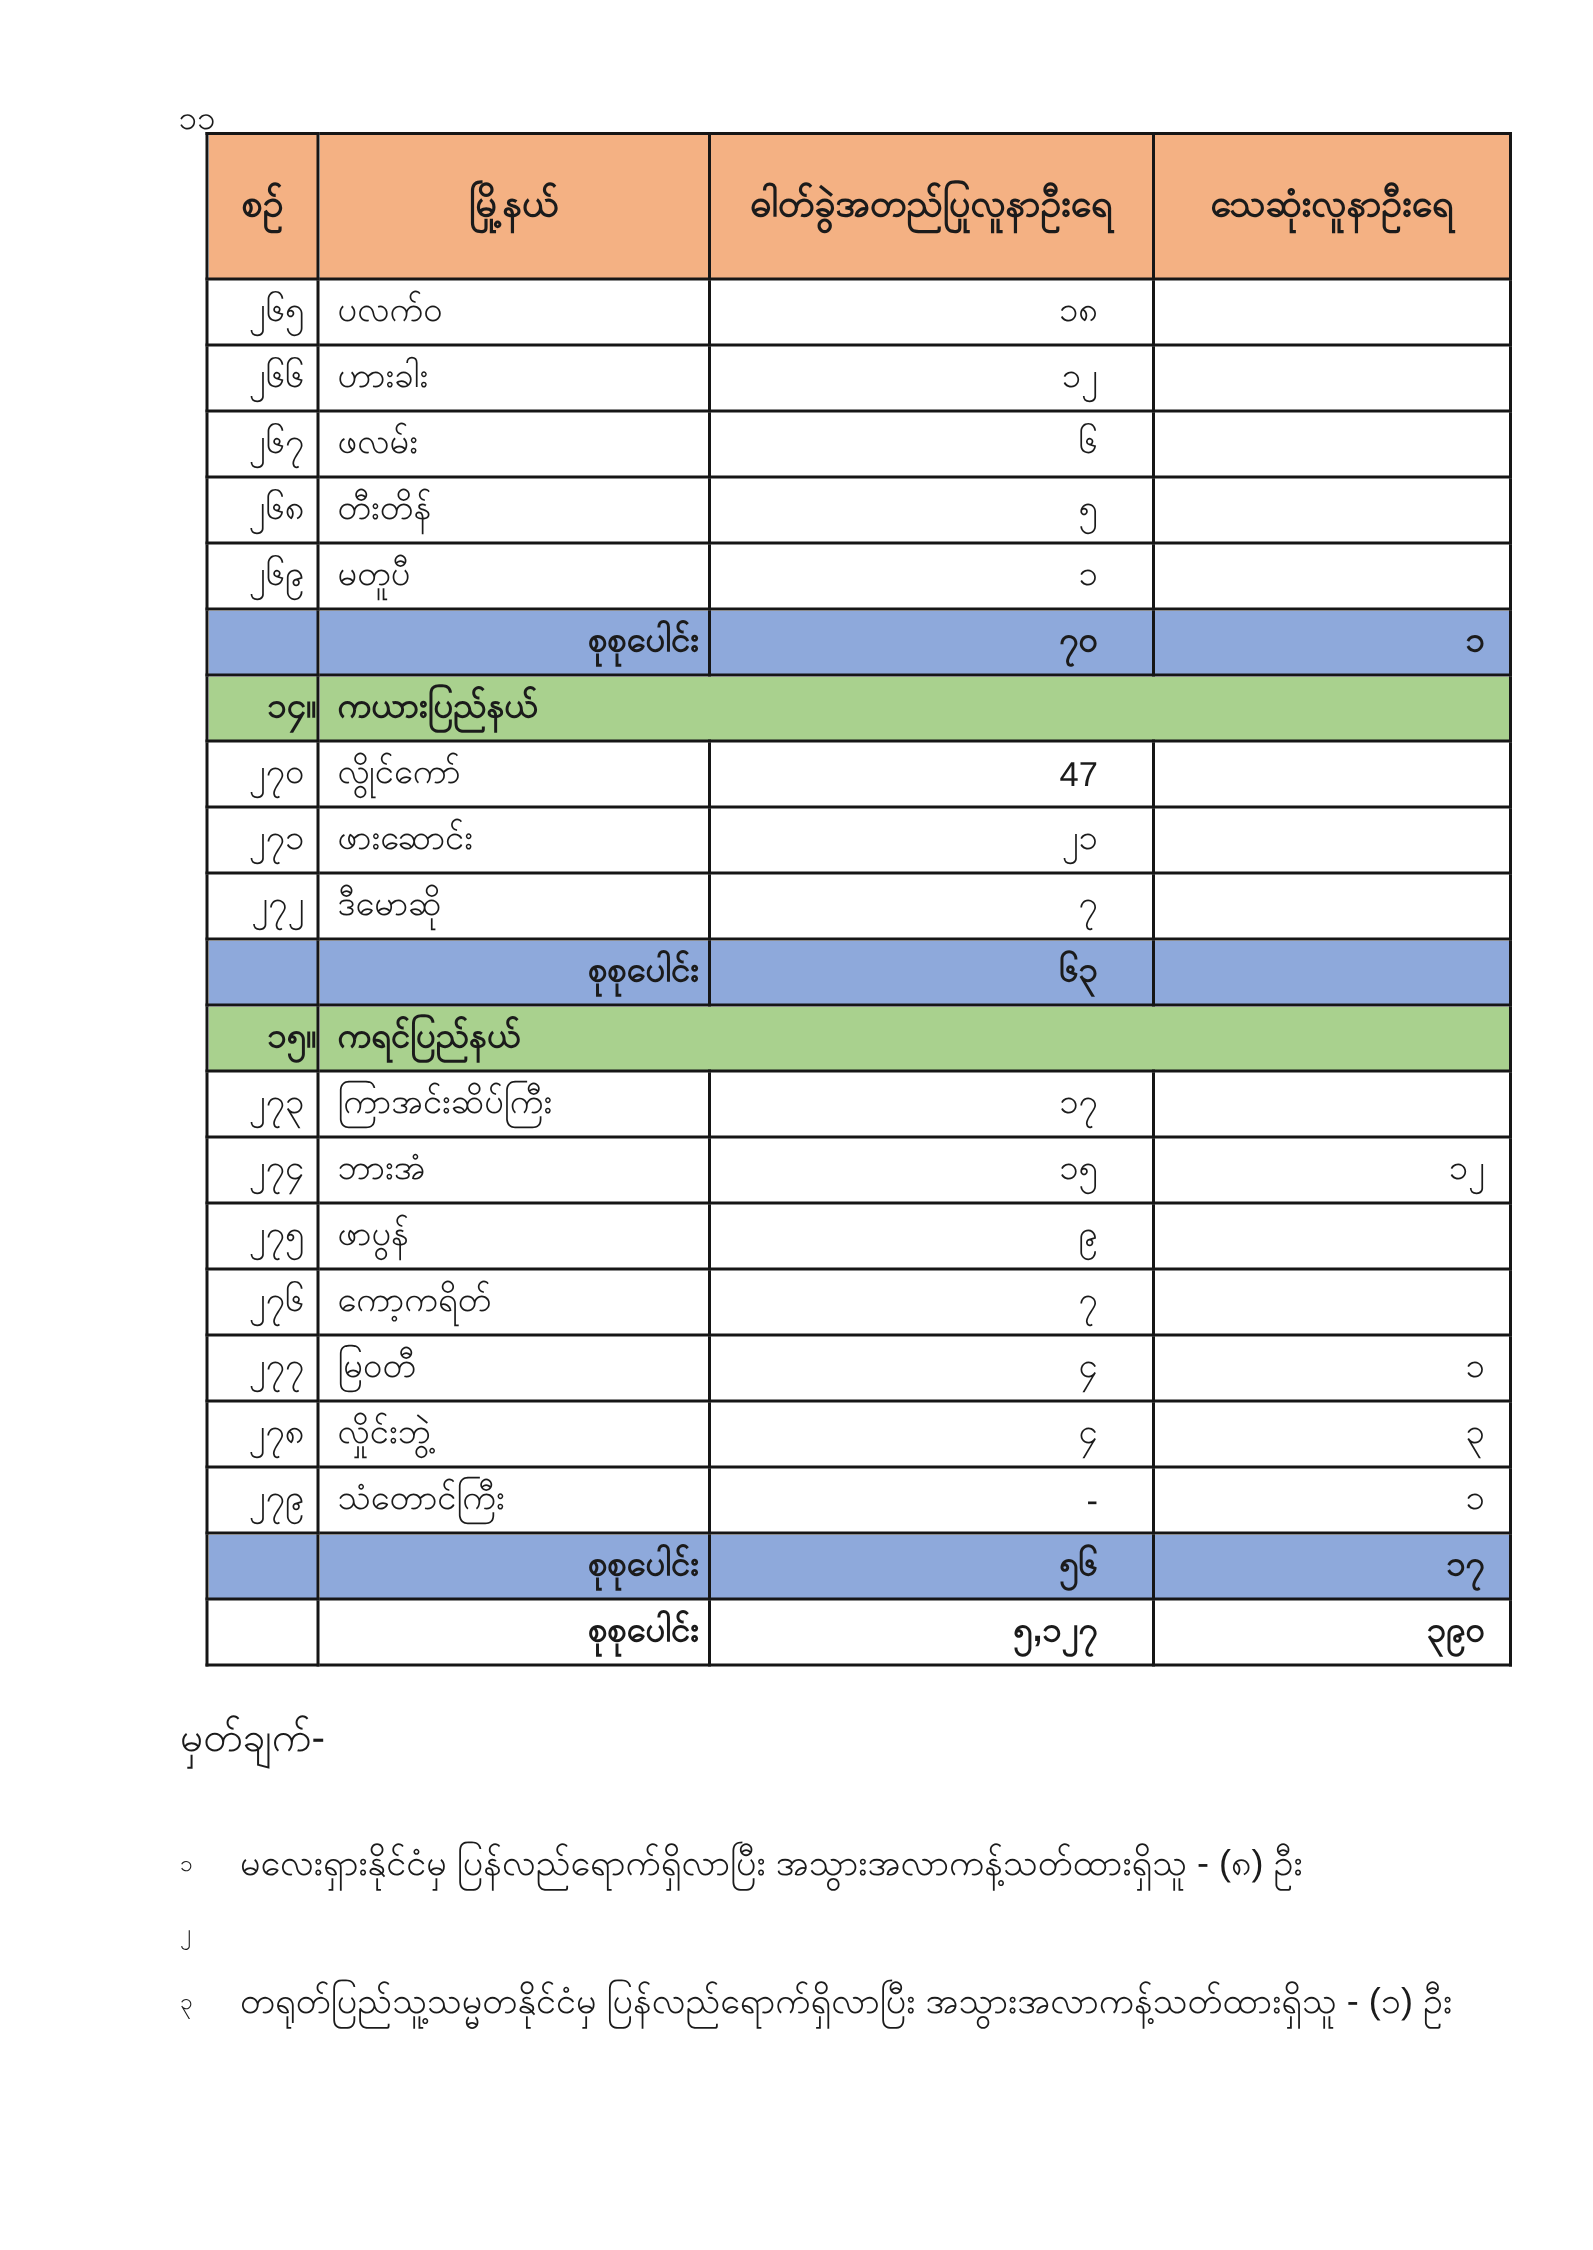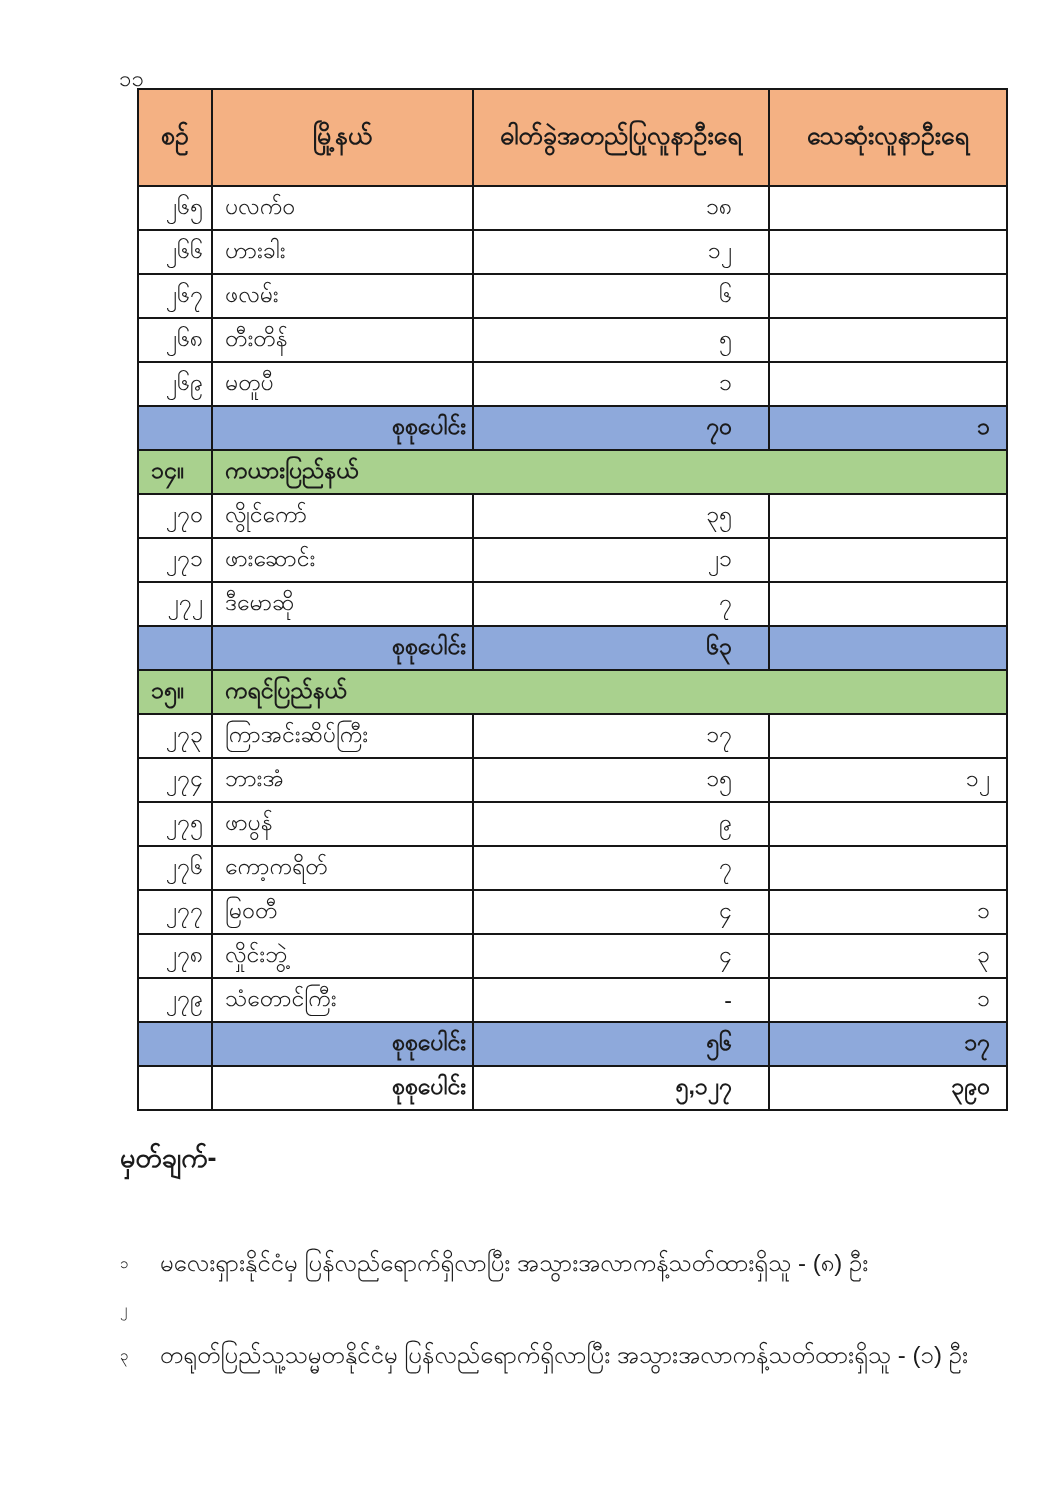--- a/index.html
+++ b/index.html
@@ -67,32 +67,32 @@
     font-weight: 700;
   }
   tr.grand-row td.cell-label {
     text-align: right;
     padding-right: 6px;
   }
   tr.section-row td {
     background: #A9D18E;
     font-weight: 600;
   }
-  tr.section-row td.cell-no { text-align: center; padding-right: 16px; }
+  tr.section-row td.cell-no { text-align: right; padding-right: 0; }
   tr.section-row td.cell-title { text-align: left; padding-left: 12px; }
   .notes {
     position: absolute;
     left: 120px;
     top: 1140px;
     width: 880px;
   }
   .notes-title {
     font-size: 27px;
-    font-weight: 700;
-    margin-bottom: 68px;
+    font-weight: 400;
+    margin-bottom: 48px;
   }
   .note-item {
     display: flex;
     align-items: flex-start;
     margin-bottom: 17px;
     font-size: 24px;
     line-height: 29px;
   }
   .note-marker {
     display: inline-block;
@@ -163,21 +163,21 @@
         <td class="cell-confirmed">၇၀</td>
         <td class="cell-deaths">၁</td>
       </tr>
       <tr class="section-row">
         <td class="cell-no">၁၄။</td>
         <td class="cell-title" colspan="3">ကယားပြည်နယ်</td>
       </tr>
       <tr>
         <td class="cell-no">၂၇၀</td>
         <td class="cell-township">လွိုင်ကော်</td>
-        <td class="cell-confirmed">၃၅</td>
+        <td class="cell-confirmed">47</td>
         <td class="cell-deaths"></td>
       </tr>
       <tr>
         <td class="cell-no">၂၇၁</td>
         <td class="cell-township">ဖားဆောင်း</td>
         <td class="cell-confirmed">၂၁</td>
         <td class="cell-deaths"></td>
       </tr>
       <tr>
         <td class="cell-no">၂၇၂</td>

